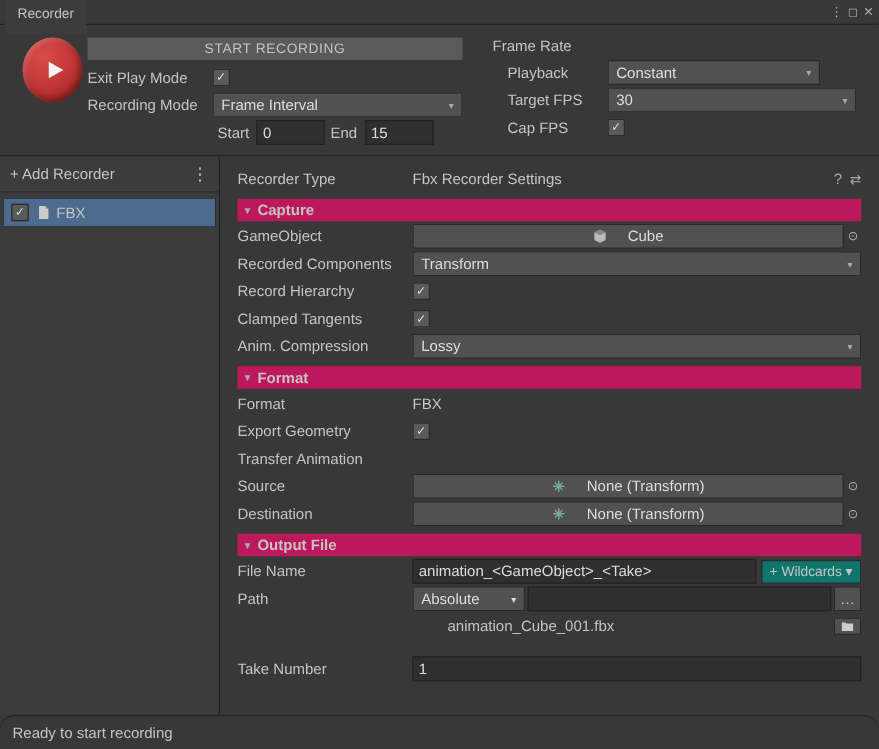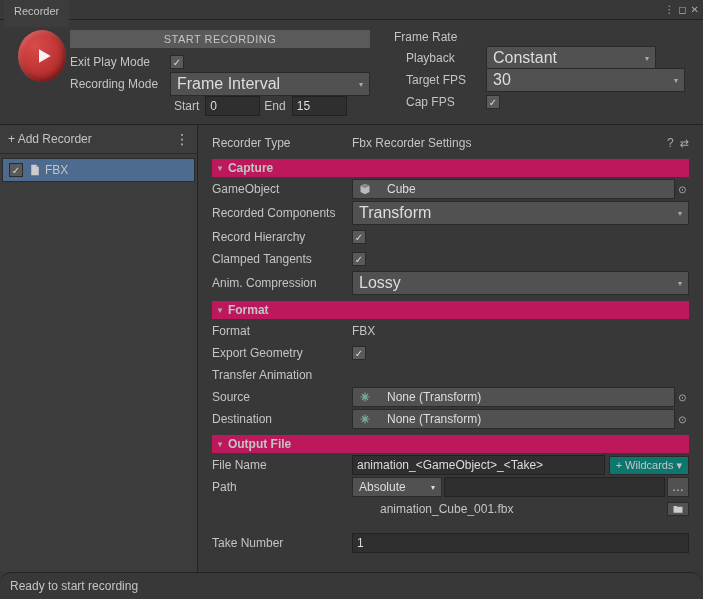--- a/index.html
+++ b/index.html
@@ -12,38 +12,38 @@
 .top { display: flex; padding: 10px 18px 6px 18px; gap: 4px; }
 .recbtn { width: 52px; height: 52px; border-radius: 50%; background: radial-gradient(circle at 35% 30%, #d94b4b, #a82020); display: flex; align-items: center; justify-content: center; box-shadow: inset -2px -3px 6px rgba(0,0,0,0.4), inset 2px 2px 4px rgba(255,255,255,0.2); cursor: pointer; }
 .recbtn svg { width: 20px; height: 20px; margin-left: 3px; }
 .leftctrls { flex: 0 0 300px; }
 .startbtn { background: #5a5a5a; text-align: center; padding: 3px 0; font-size: 11px; letter-spacing: 0.5px; color: #c4c4c4; margin-bottom: 4px; cursor: pointer; }
 .row { display: flex; align-items: center; margin: 2px 0; height: 20px; }
 .lbl { flex: 0 0 100px; font-size: 12px; }
 .lbl2 { flex: 0 0 140px; font-size: 12px; }
 .lblsm { font-size: 12px; margin-right: 6px; margin-left: 4px; }
 .chk { width: 14px; height: 14px; background: #5a5a5a; border: 1px solid #2a2a2a; display: flex; align-items: center; justify-content: center; font-size: 10px; color: #ddd; cursor: pointer; }
-.sel { flex: 1; background: #515151; border: 1px solid #2a2a2a; padding: 2px 6px; font-size: 16px; color: #ddd; display: flex; justify-content: space-between; align-items: center; cursor: pointer; }
+.sel { flex: 1; background: #515151; border: 1px solid #2a2a2a; padding: 2px 6px; font-size: 12px; color: #ddd; display: flex; justify-content: space-between; align-items: center; cursor: pointer; }
 .sel::after { content: '▾'; font-size: 8px; color: #aaa; }
 .txt { background: #2f2f2f; border: 1px solid #222; padding: 2px 4px; font-size: 12px; color: #ddd; width: 55px; }
 .rightctrls { flex: 1; padding-left: 20px; }
 .framerate { font-size: 12px; margin-bottom: 4px; }
 .body { flex: 1; display: flex; border-top: 1px solid #232323; overflow: hidden; }
-.sidebar { width: 198px; background: #3c3c3c; border-right: 1px solid #232323; }
+.sidebar { width: 176px; background: #3c3c3c; border-right: 1px solid #232323; }
 .addrow { display: flex; align-items: center; padding: 6px 8px; font-size: 12px; justify-content: space-between; border-bottom: 1px solid #2a2a2a; }
 .addbtn { cursor: pointer; }
 .dots { cursor: pointer; font-size: 14px; }
 .recitem { display: flex; align-items: center; padding: 4px 6px; background: #4d6a8f; border: 1px solid #2a2a2a; margin: 4px 2px; }
 .recitem .chk { margin-right: 6px; }
 .recicon { width: 12px; height: 12px; margin-right: 4px; }
 .main { flex: 1; padding: 6px 14px; overflow-y: auto; }
 .mrow { display: flex; align-items: center; margin: 2px 0; min-height: 20px; }
 .secthead { display: flex; align-items: center; background: #be185d; padding: 2px 4px; margin: 6px 0 2px 0; font-weight: bold; font-size: 12px; cursor: pointer; }
 .secthead::before { content: '▼'; font-size: 8px; margin-right: 4px; color: #aaa; }
-.objfield { flex: 1; background: #515151; border: 1px solid #2a2a2a; padding: 2px 6px; font-size: 12px; color: #ddd; display: flex; align-items: center; gap: 16px; }
+.objfield { flex: 1; background: #515151; border: 1px solid #2a2a2a; padding: 2px 6px; font-size: 12px; color: #ddd; display: flex; align-items: center; gap: 16px; justify-content: center; }
 .pick { width: 14px; text-align: center; font-size: 10px; color: #aaa; cursor: pointer; border-left: 1px solid #333; }
 .txtfull { flex: 1; background: #2f2f2f; border: 1px solid #222; padding: 2px 4px; font-size: 12px; color: #ddd; }
 .topicons { display: flex; gap: 6px; align-items: center; margin-left: auto; }
 .btnsm { background: #0f766e; border: 1px solid #2a2a2a; padding: 2px 6px; font-size: 11px; color: #c4c4c4; cursor: pointer; }
 .pathrow { display: flex; gap: 2px; flex: 1; }
 .pathsel { width: 90px; background: #515151; border: 1px solid #2a2a2a; padding: 2px 6px; font-size: 12px; color: #ddd; display: flex; justify-content: space-between; align-items: center; cursor: pointer; }
 .pathsel::after { content: '▾'; font-size: 8px; }
 .pathbtn { width: 22px; background: #515151; border: 1px solid #2a2a2a; display: flex; align-items: center; justify-content: center; font-size: 12px; cursor: pointer; }
 .status { padding: 6px 10px; border-top: 1px solid #232323; font-size: 12px; background: #383838; border-radius: 12px; }
 .cubeicon { display: inline-flex; width: 12px; height: 12px; }

